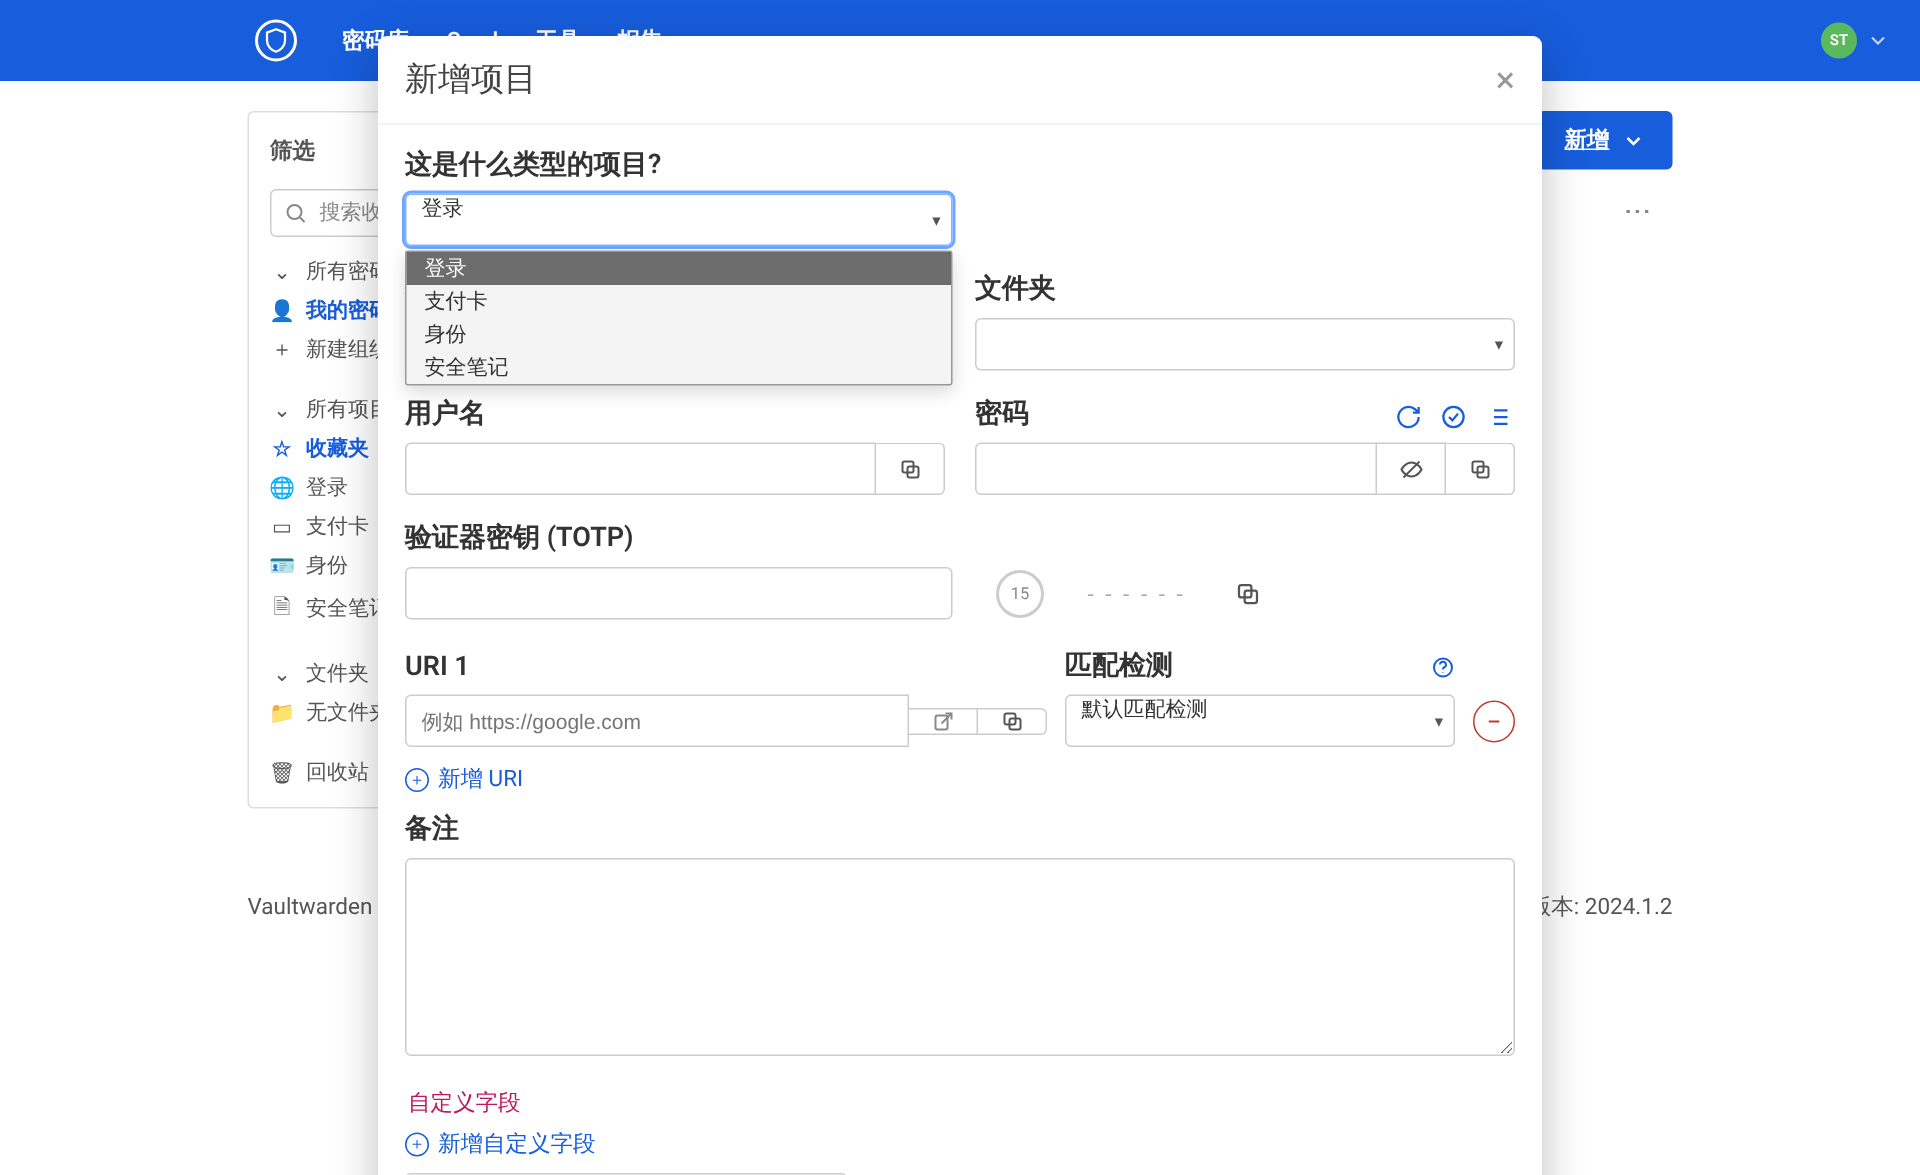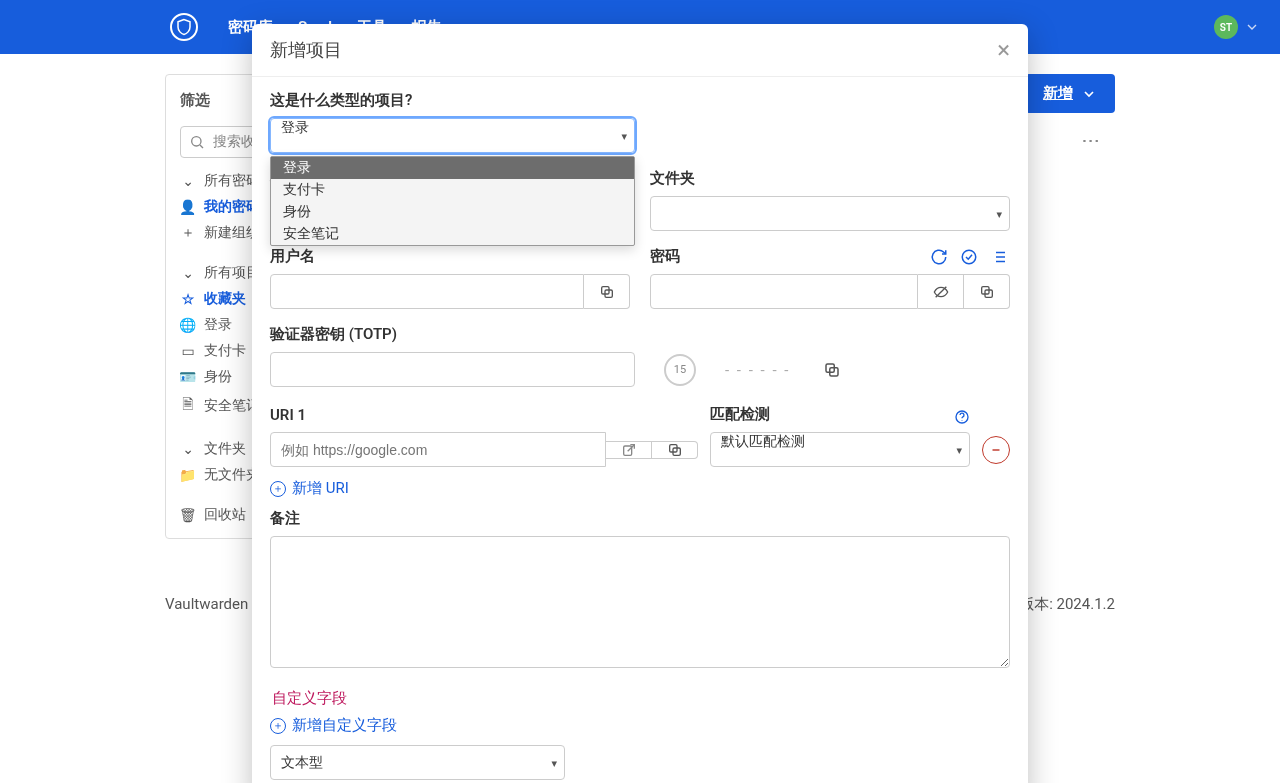--- a/index.html
+++ b/index.html
@@ -24,25 +24,25 @@
 .filter-row .ico { width: 16px; display: inline-flex; justify-content: center; }
 .new-btn { position: absolute; right: 165px; top: 74px; background: #175ddc; color: #fff; border: none; border-radius: 4px; padding: 10px 18px; font-weight: 600; font-size: 15px; display: flex; align-items: center; gap: 8px; text-decoration: underline; }
 .kebab { position: absolute; right: 178px; top: 132px; color: #888; font-size: 18px; writing-mode: vertical-lr; }
 .footer { position: absolute; left: 165px; top: 595px; color: #555; font-size: 15px; }
 .footer-right { position: absolute; right: 165px; top: 595px; color: #555; font-size: 15px; }
 
 
 .modal-backdrop { position: fixed; inset: 0; }
 .modal { position: absolute; left: 252px; top: 24px; width: 776px; background: #fff; border-radius: 6px; box-shadow: 0 8px 30px rgba(0,0,0,0.25); }
 .modal-header { display: flex; align-items: center; justify-content: space-between; padding: 14px 18px; border-bottom: 1px solid #eee; }
-.modal-title { font-size: 18px; font-weight: 500; color: #444; }
+.modal-title { font-size: 22px; font-weight: 500; color: #444; }
 .modal-close { color: #999; font-size: 24px; cursor: pointer; line-height: 1; }
 .modal-body { padding: 14px 18px 24px 18px; }
 
-.form-label { font-weight: 600; color: #333; margin-bottom: 8px; display: block; font-size: 15px; }
+.form-label { font-weight: 600; color: #333; margin-bottom: 8px; display: block; font-size: 18px; }
 .form-row { display: flex; gap: 20px; margin-bottom: 16px; }
 .form-col { flex: 1; position: relative; }
 .select { width: 100%; height: 35px; border: 1px solid #ccc; border-radius: 4px; padding: 0 28px 0 10px; font-size: 14px; background: #fff; appearance: none; position: relative; }
 .select.focused { outline: 2px solid #6ea8fe; outline-offset: 0; border-color: #86b7fe; }
 .select-wrap { position: relative; }
 .select-chevron { position: absolute; right: 8px; top: 50%; transform: translateY(-50%); pointer-events: none; color: #555; font-size: 11px; }
 .input { width: 100%; height: 35px; border: 1px solid #ccc; border-radius: 4px; padding: 0 10px; font-size: 14px; }
 .input-group { display: flex; }
 .input-group .input { border-radius: 4px 0 0 4px; flex: 1; }
 .input-group .addon { border: 1px solid #ccc; border-left: none; width: 46px; display: flex; align-items: center; justify-content: center; color: #555; }

